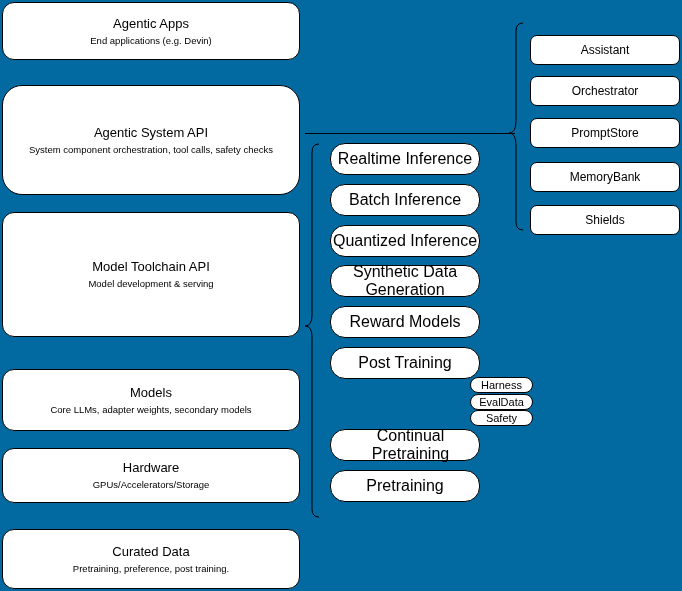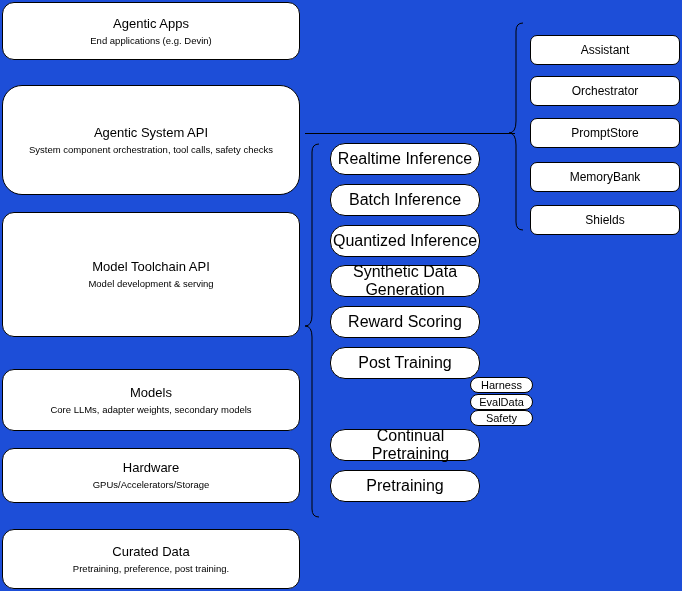--- a/index.html
+++ b/index.html
@@ -8,21 +8,21 @@
     background: #ffffff;
   }
   body {
     font-family: "Liberation Sans", sans-serif;
     color: #000000;
   }
   #canvas {
     position: relative;
     width: 682px;
     height: 591px;
-    background: #1d4ed8;
+    background: #0369a1;
     overflow: hidden;
   }
   .node {
     position: absolute;
     box-sizing: border-box;
     background: #ffffff;
     border: 1px solid #000000;
     display: flex;
     flex-direction: column;
     align-items: center;
@@ -135,21 +135,21 @@
   <div class="node capability" style="top:184px;">
     <span>Batch Inference</span>
   </div>
   <div class="node capability" style="top:225px;">
     <span>Quantized Inference</span>
   </div>
   <div class="node capability" style="top:265px;">
     <span>Synthetic Data Generation</span>
   </div>
   <div class="node capability" style="top:306px;">
-    <span>Reward Scoring</span>
+    <span>Reward Models</span>
   </div>
   <div class="node capability" style="top:347px;">
     <span>Post Training</span>
   </div>
   <div class="node capability" style="top:429px;padding-left:11px;">
     <span>Continual Pretraining</span>
   </div>
   <div class="node capability" style="top:470px;">
     <span>Pretraining</span>
   </div>

